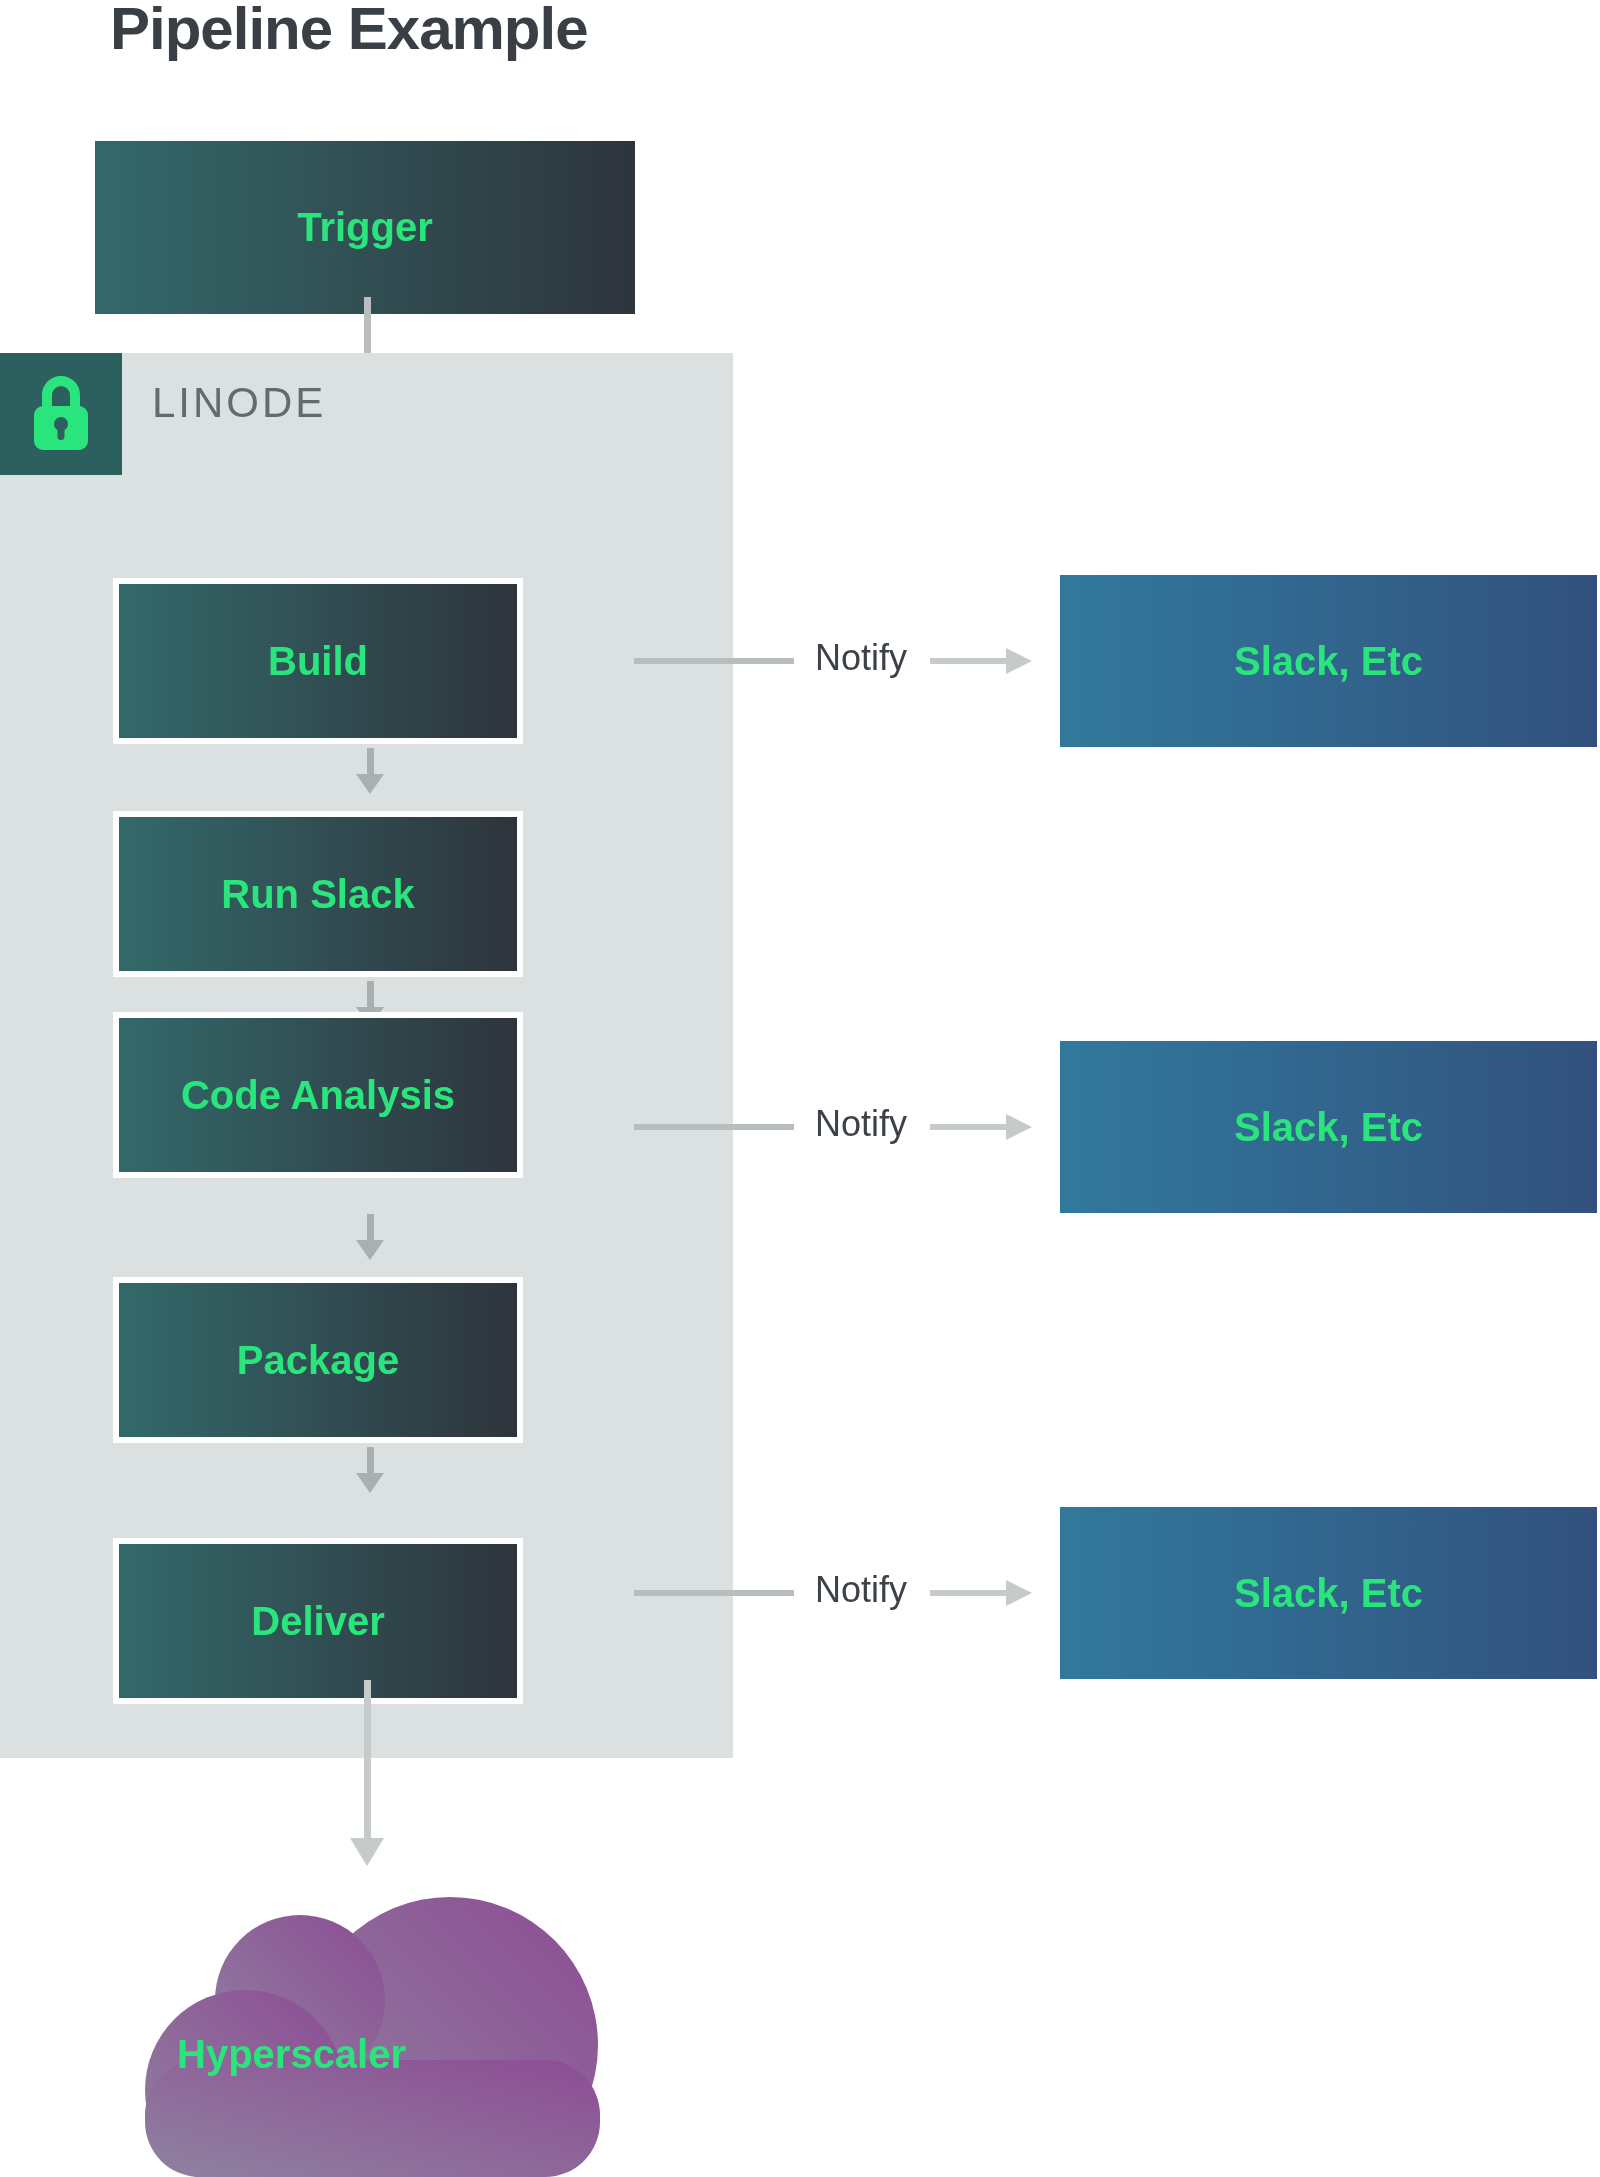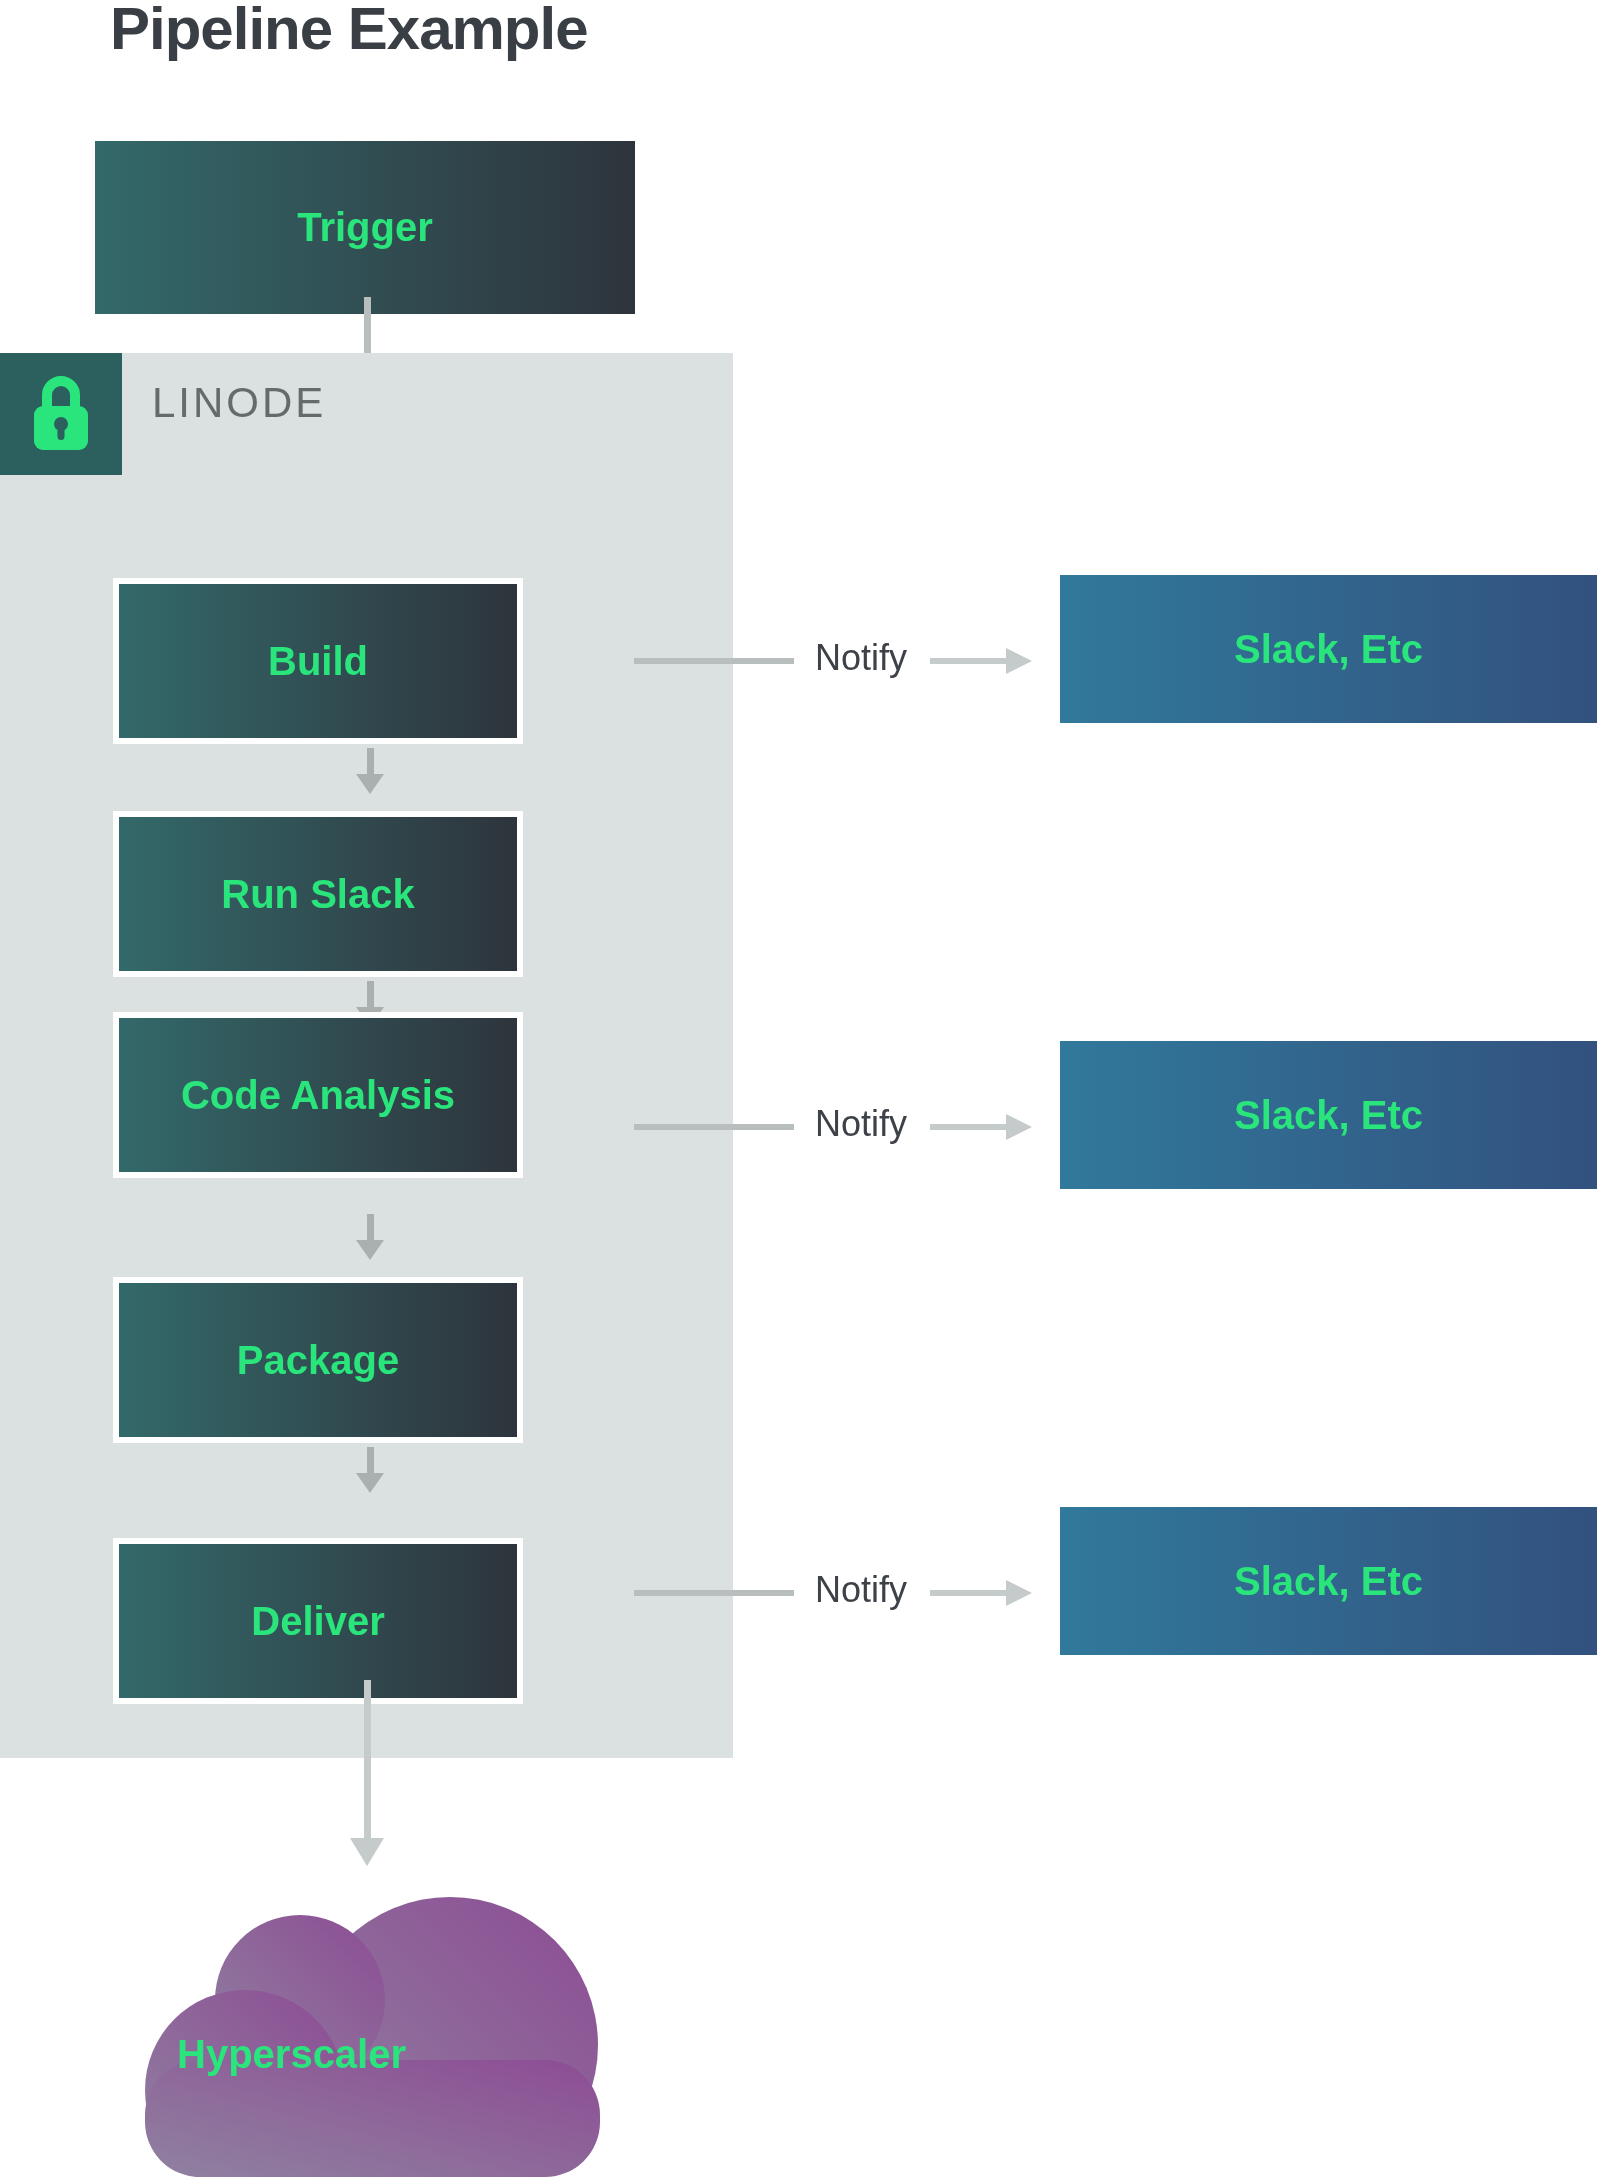--- a/index.html
+++ b/index.html
@@ -49,21 +49,21 @@
   .step-frame{
     position:absolute;left:113px;width:410px;height:166px;background:#ffffff;
     box-sizing:border-box;padding:6px;
   }
   .step-box{
     width:100%;height:100%;display:flex;align-items:center;justify-content:center;
     background:linear-gradient(90deg,var(--box-grad-a),var(--box-grad-b));
     color:var(--green);font-size:40px;font-weight:bold;
   }
   .slack-box{
-    position:absolute;left:1060px;width:537px;height:148px;
+    position:absolute;left:1060px;width:537px;height:172px;
     display:flex;align-items:center;justify-content:center;
     background:linear-gradient(90deg,var(--slack-grad-a),var(--slack-grad-b));
     color:var(--green);font-size:40px;font-weight:bold;
   }
   .shaft-v{position:absolute;width:7px;}
   .head-down{
     position:absolute;width:0;height:0;
     border-left:17px solid transparent;border-right:17px solid transparent;
   }
   .shaft-h{position:absolute;height:6px;}

